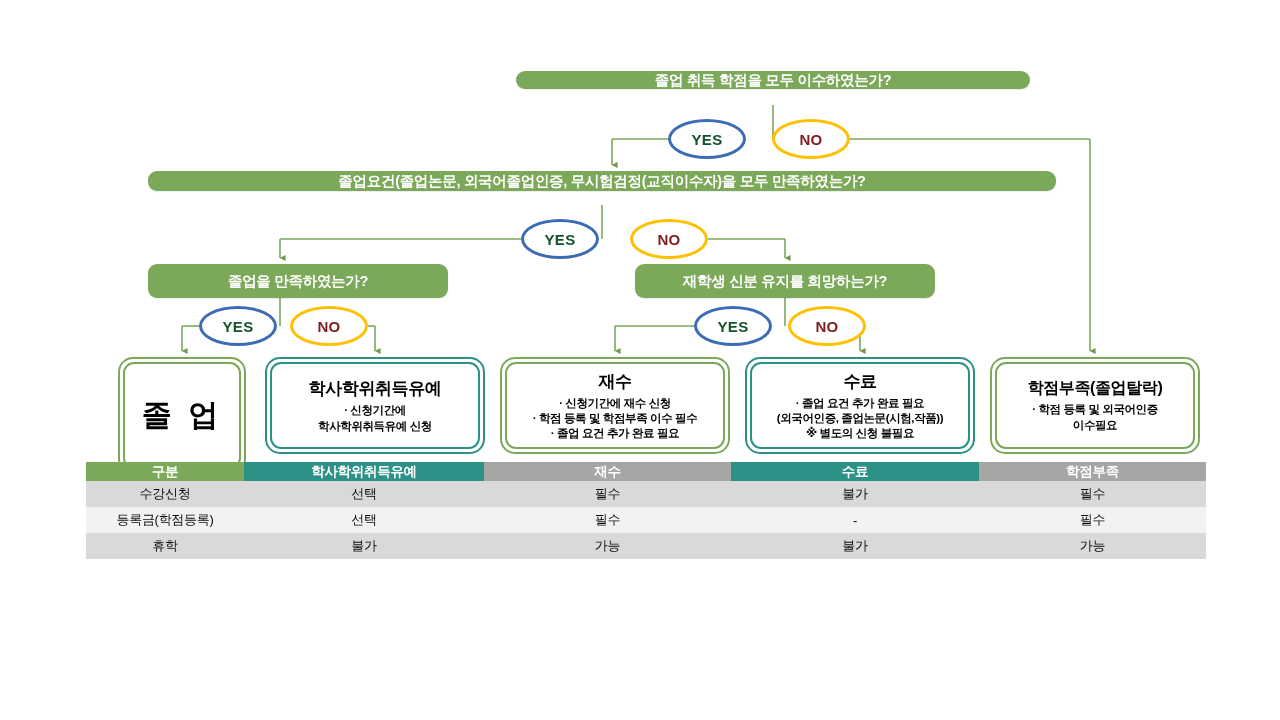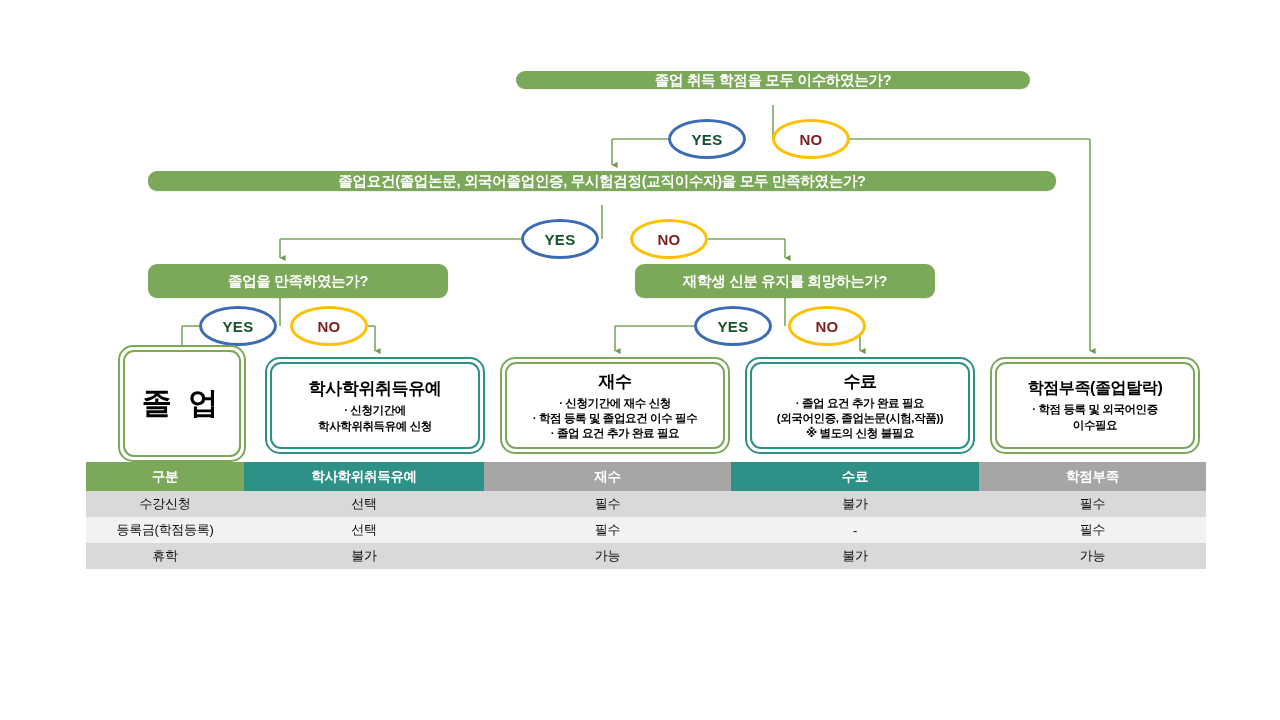--- a/index.html
+++ b/index.html
@@ -45,35 +45,35 @@
     background:#ffffff;display:flex;flex-direction:column;
     align-items:center;justify-content:center;text-align:center;
     padding:4px 6px;
   }
   .rbox.green .inner{border:2.2px solid #7CA85A;}
   .rbox.teal .inner{border:2.2px solid #2E9188;}
   .rbox .rtitle{color:#000000;font-weight:bold;letter-spacing:-0.4px;}
   .rbox .rbody{color:#000000;font-weight:bold;font-size:11.5px;line-height:1.32;letter-spacing:-0.4px;margin-top:3px;}
   .rbox .rbody div{white-space:nowrap;}
 
-  #r1{left:118px;top:345px;width:128px;height:117px;}
+  #r1{left:118px;top:357px;width:128px;height:117px;}
   #r1 .rtitle{font-size:30px;letter-spacing:4px;}
   #r2{left:265px;top:357px;width:220px;height:97px;}
   #r2 .rtitle{font-size:17px;}
   #r3{left:500px;top:357px;width:230px;height:97px;}
   #r3 .rtitle{font-size:17px;}
   #r4{left:745px;top:357px;width:230px;height:97px;}
   #r4 .rtitle{font-size:17px;}
   #r5{left:990px;top:357px;width:210px;height:97px;}
   #r5 .rtitle{font-size:16px;}
 
   
   #cmp{position:absolute;left:86px;top:462px;width:1120px;border-collapse:collapse;
        table-layout:fixed;font-size:13px;}
-  #cmp th{height:29px;color:#ffffff;font-weight:bold;font-size:13.5px;text-align:center;
+  #cmp th{height:19px;color:#ffffff;font-weight:bold;font-size:13.5px;text-align:center;
           letter-spacing:-0.3px;padding:0;border:0;}
   #cmp td{height:26px;text-align:center;color:#0a0a0a;padding:0;border:0;letter-spacing:-0.3px;}
   #cmp td.rowhead{font-weight:normal;}
   #cmp th.h-green{background:#7CA85A;}
   #cmp th.h-teal{background:#2E9188;}
   #cmp th.h-gray{background:#A6A6A6;}
   #cmp tr.odd td{background:#D9D9D9;}
   #cmp tr.even td{background:#F2F2F2;}
   #cmp col.c0{width:158px;}
   #cmp col.c1{width:240px;}
@@ -160,21 +160,21 @@
           <div>학사학위취득유예 신청</div>
         </div>
     </div>
   </div>
 
   <div class="rbox green" id="r3">
     <div class="inner">
       <div class="rtitle">재수</div>
       <div class="rbody">
           <div>· 신청기간에 재수 신청</div>
-          <div>· 학점 등록 및 졸업요건 이수 필수</div>
+          <div>· 학점 등록 및 학점부족 이수 필수</div>
           <div>· 졸업 요건 추가 완료 필요</div>
         </div>
     </div>
   </div>
 
   <div class="rbox teal" id="r4">
     <div class="inner">
       <div class="rtitle">수료</div>
       <div class="rbody">
           <div>· 졸업 요건 추가 완료 필요</div>

